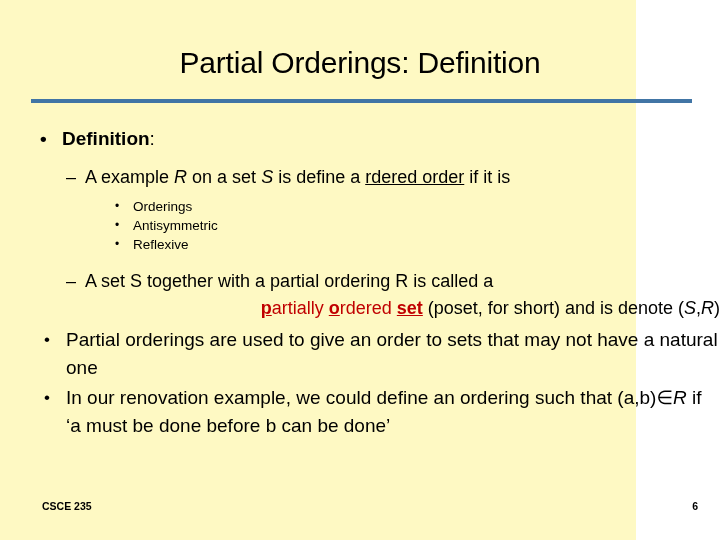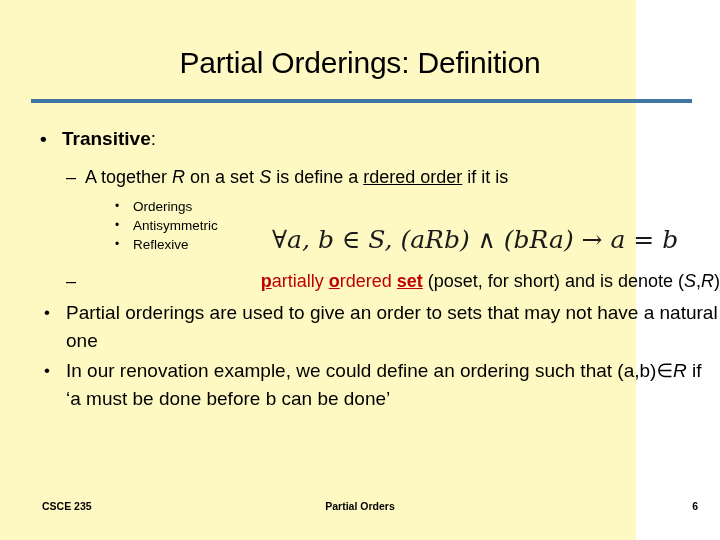--- a/index.html
+++ b/index.html
@@ -172,61 +172,60 @@
 
 <div class="slide">
 
   <div class="title">Partial Orderings: Definition</div>
   <div class="title-rule"></div>
 
   <div class="body">
 
     <div class="lvl1 bold">
       <span class="bullet">•</span>
-      <span>Transitive</span><span class="plaintail">:</span>
+      <span>Definition</span><span class="plaintail">:</span>
     </div>
 
     <div class="lvl2" style="margin-top:12px;">
       <span class="dash">–</span>
-      <span>A together </span><span class="it">R</span><span> on a set </span><span class="it">S</span><span> is define a </span><span class="ul">rdered order</span><span> if it is</span>
+      <span>A example </span><span class="it">R</span><span> on a set </span><span class="it">S</span><span> is define a </span><span class="ul">rdered order</span><span> if it is</span>
     </div>
 
     <div style="margin-top:6px;">
       <div class="lvl3">
         <span class="bullet">•</span>
         <span>Orderings</span>
       </div>
       <div class="lvl3">
         <span class="bullet">•</span>
         <span>Antisymmetric</span>
       </div>
       <div class="lvl3">
         <span class="bullet">•</span>
         <span>Reflexive</span>
       </div>
     </div>
 
     <div class="lvl2" style="margin-top:14px;">
       <span class="dash">–</span>
+      <span>A set S together with a partial ordering R is called a</span>
       <span class="center-ind"><span class="red-ul">p</span><span class="red">artially </span><span class="red-ul">o</span><span class="red">rdered </span><span class="red-ul">set</span><span> (poset, for short) and is denote (</span><span class="it">S</span><span>,</span><span class="it">R</span><span>)</span></span>
     </div>
 
     <div class="lvl1b" style="margin-top:4px;">
       <span class="bullet">•</span>
       <span>Partial orderings are used to give an order to sets that may not have a natural one</span>
     </div>
 
     <div class="lvl1b" style="margin-top:2px;">
       <span class="bullet">•</span>
       <span>In our renovation example, we could define an ordering such that (a,b)∈</span><span class="it">R</span><span> if ‘a must be done before b can be done’</span>
     </div>
 
   </div>
 
-  <div class="formula">∀a, b ∈ S, (aRb) ∧ (bRa) → a = b</div>
 
   <div class="footer">
     <div class="left">CSCE 235</div>
-    <div class="center">Partial Orders</div>
     <div class="right">6</div>
   </div>
 
 </div>
 
 </body></html>

